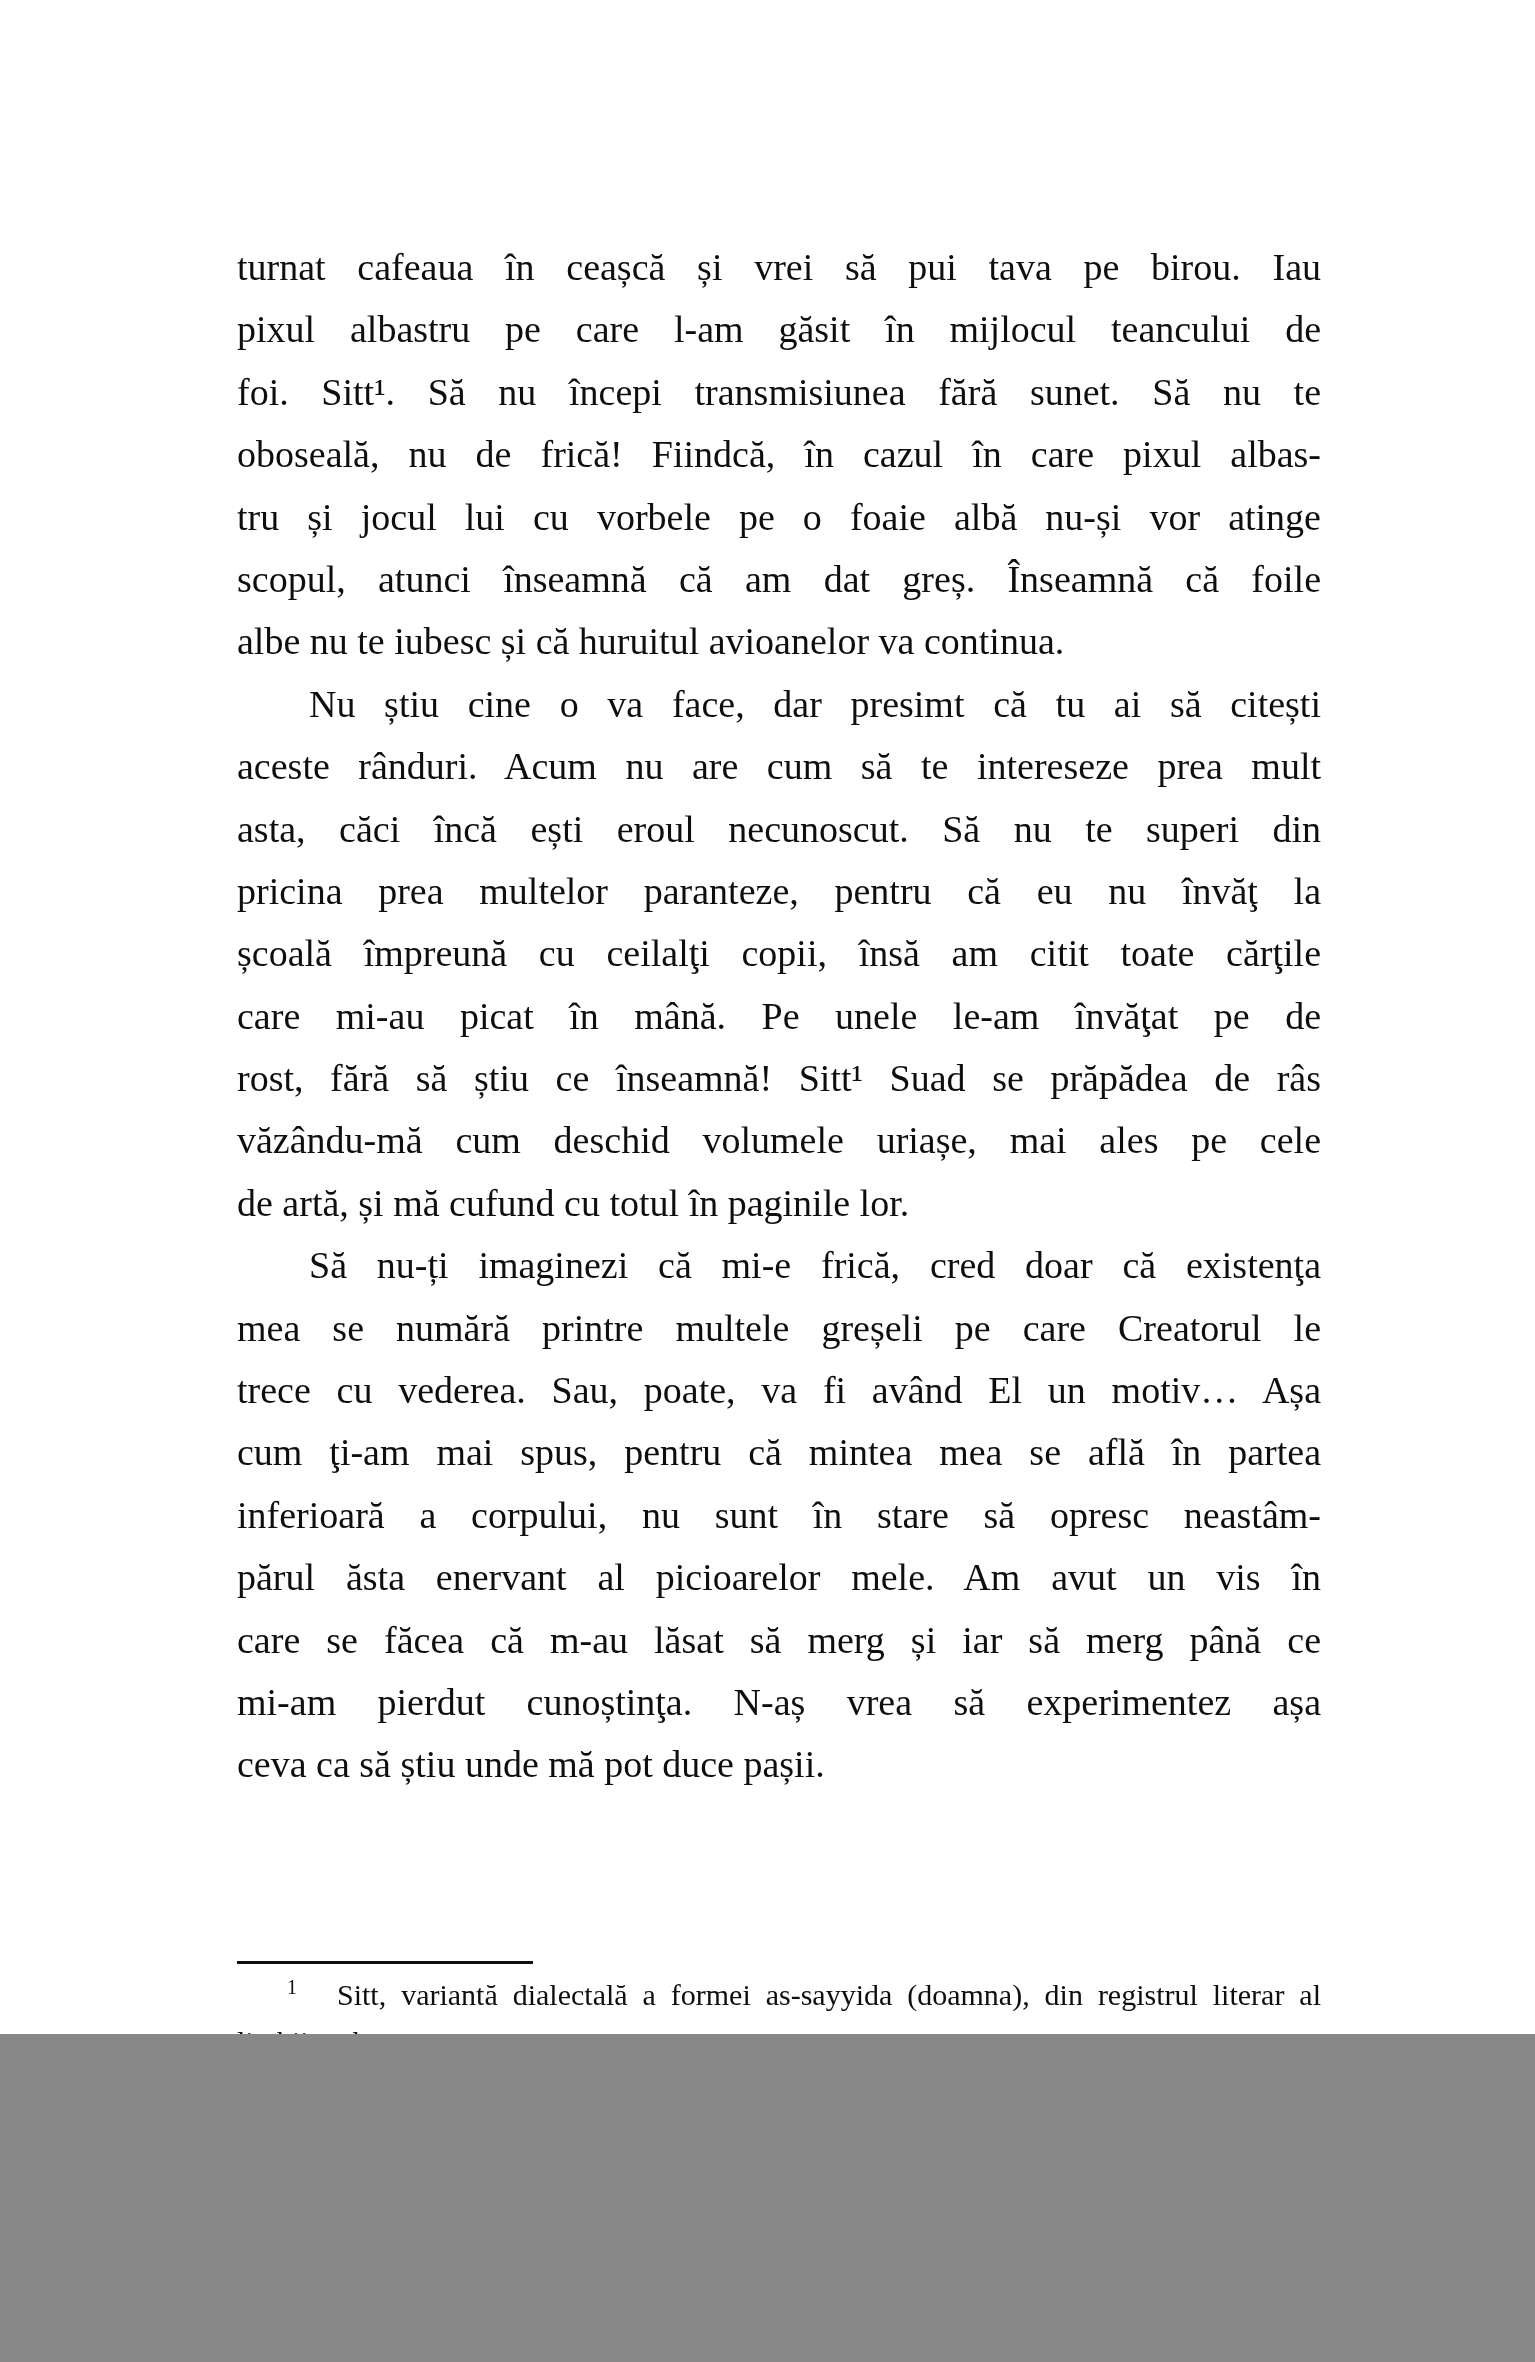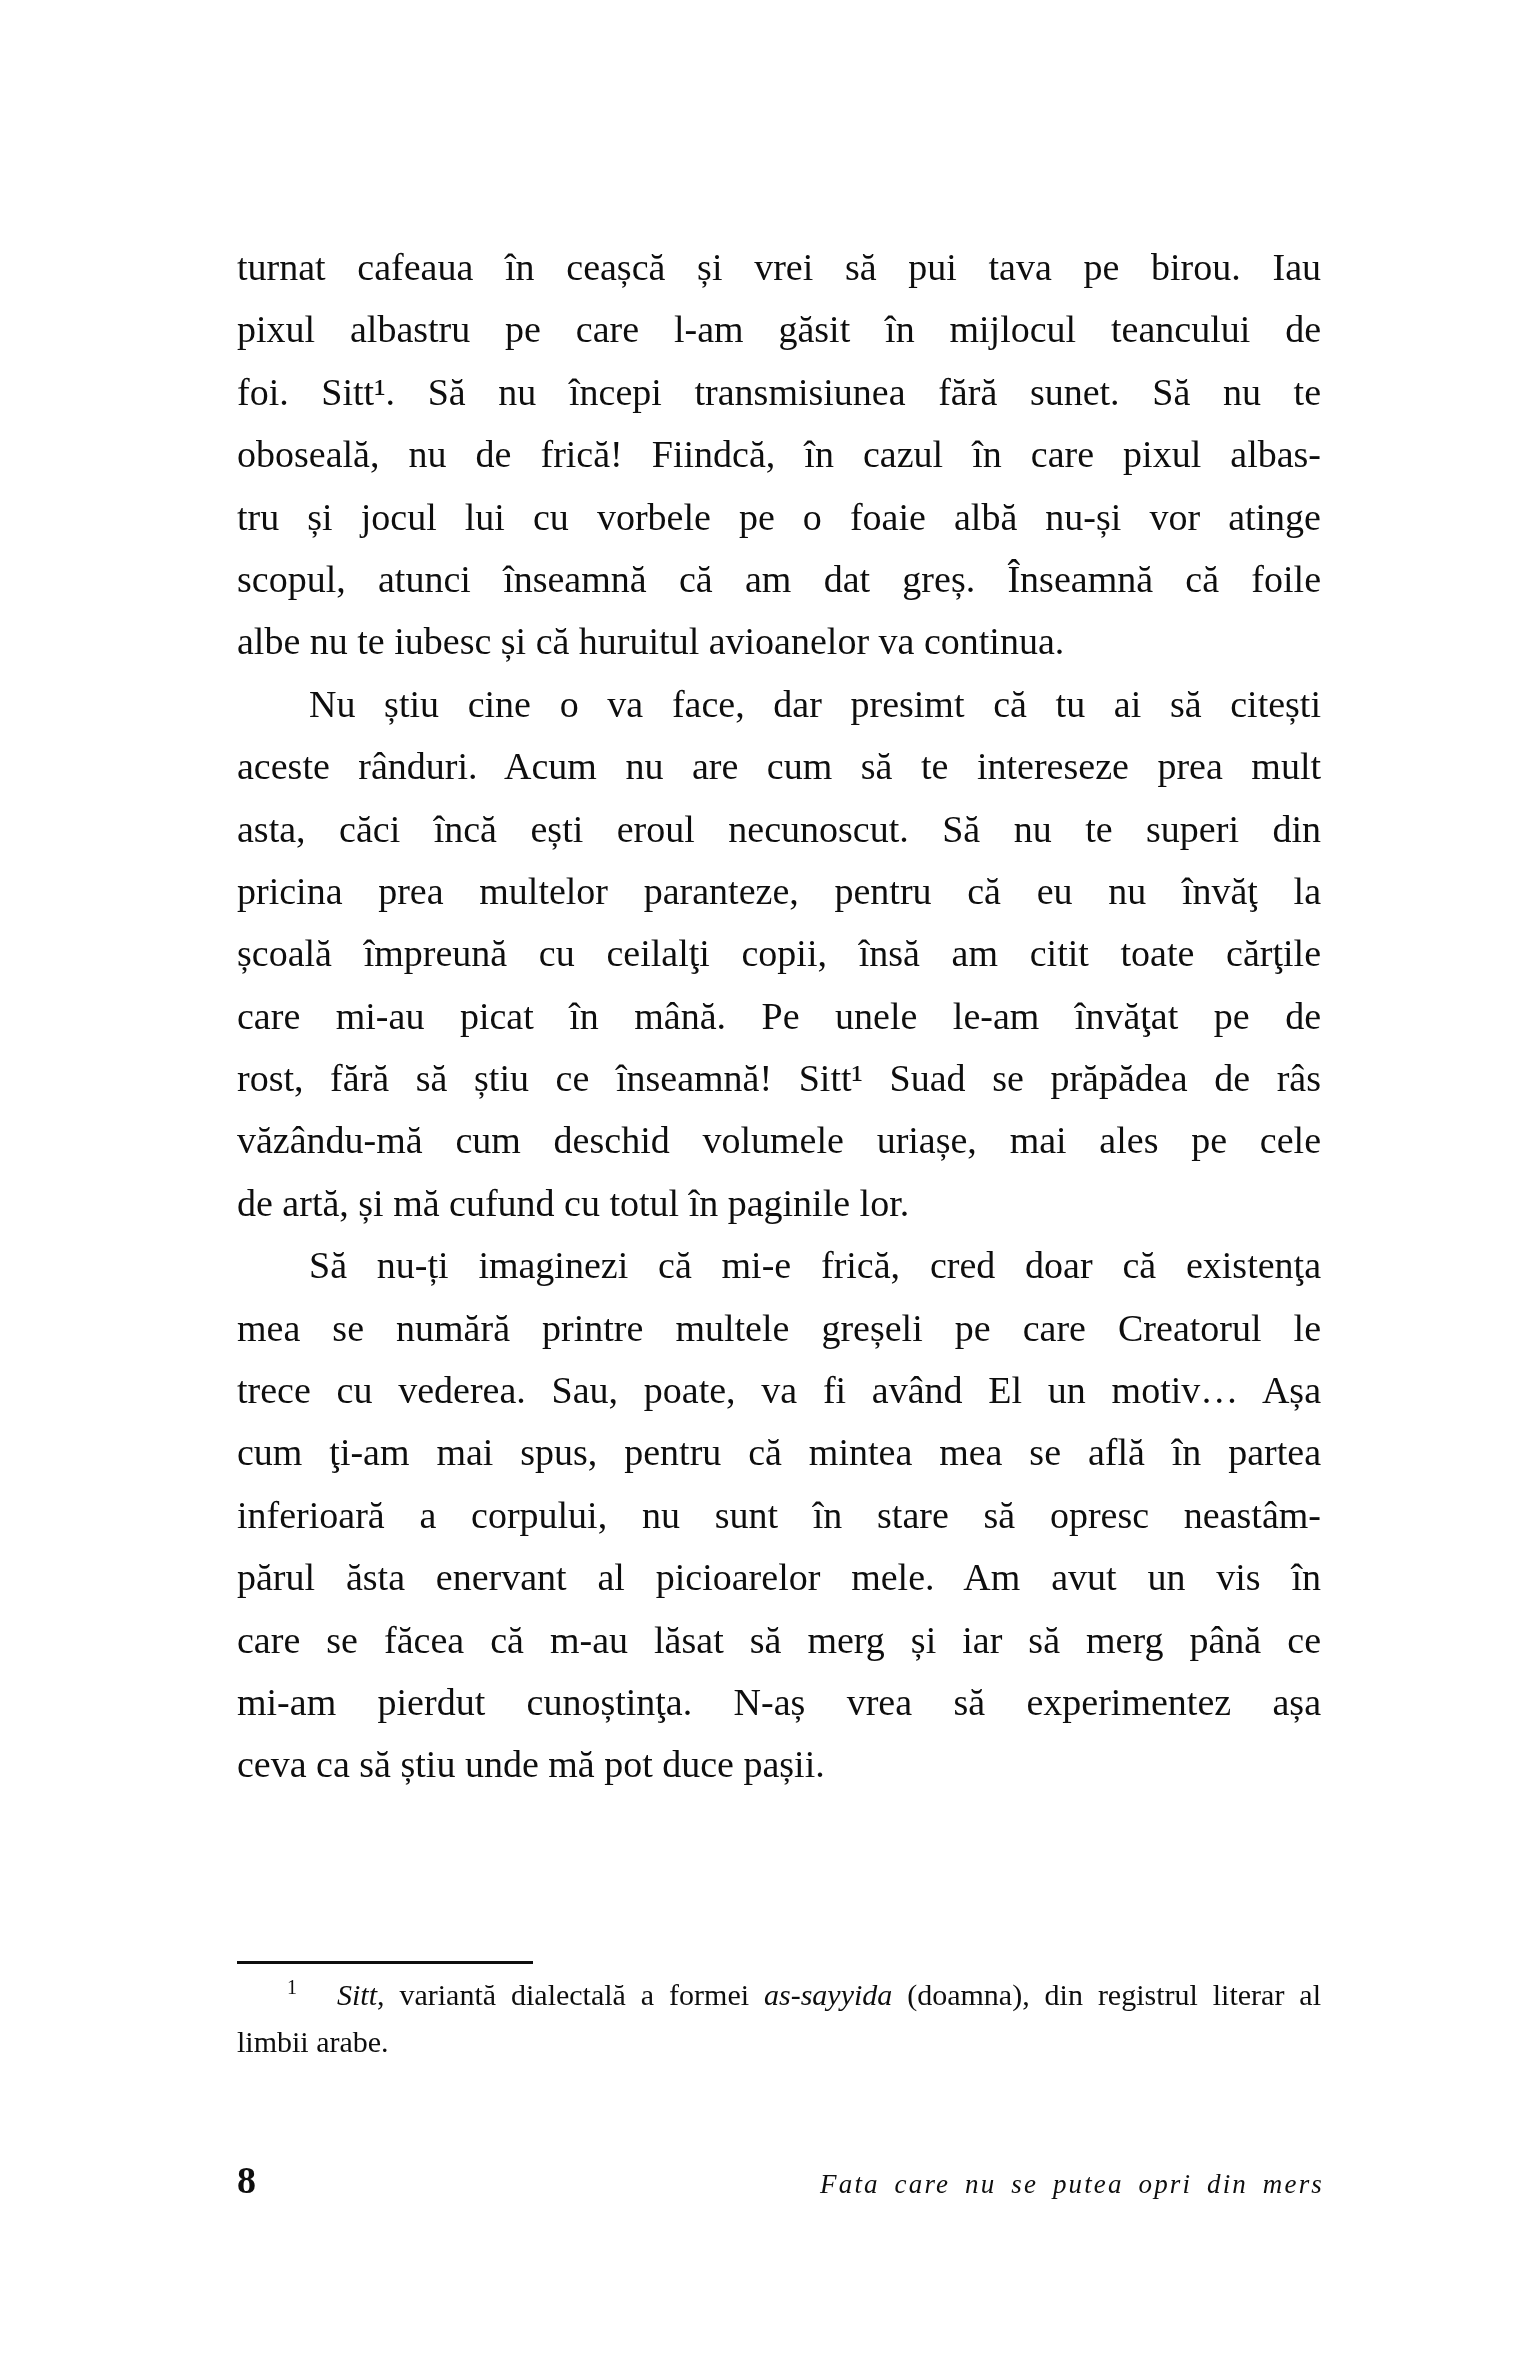--- a/index.html
+++ b/index.html
@@ -3,21 +3,21 @@
 <meta charset="utf-8">
 <style>
   html, body {
     margin: 0;
     padding: 0;
     background: #888;
   }
   .page {
     position: relative;
     width: 1535px;
-    height: 2362px;
+    height: 2034px;
     margin: 0 auto;
     background: #ffffff;
     color: #0e0e0e;
     font-family: "Liberation Serif", serif;
     overflow: hidden;
   }
   
   .body-text {
     position: absolute;
     left: 237px;
@@ -61,21 +61,20 @@
     text-align: justify;
     text-align-last: justify;
     text-indent: 50px;
   }
   .fn-marker {
     font-size: 20px;
     vertical-align: 11px;
     margin-right: 40px;
   }
   .it {
-    font-style: italic;
     margin-top: 27px;
   }
   
   .page-footer {
     position: absolute;
     left: 237px;
     top: 2158px;
     width: 1087px;
     display: flex;
     justify-content: space-between;

